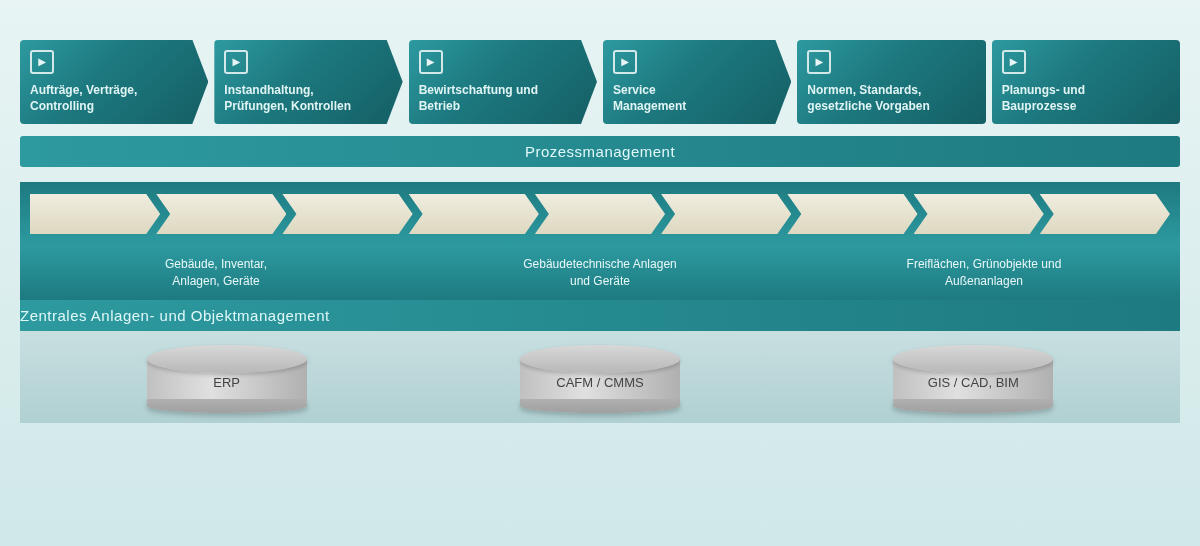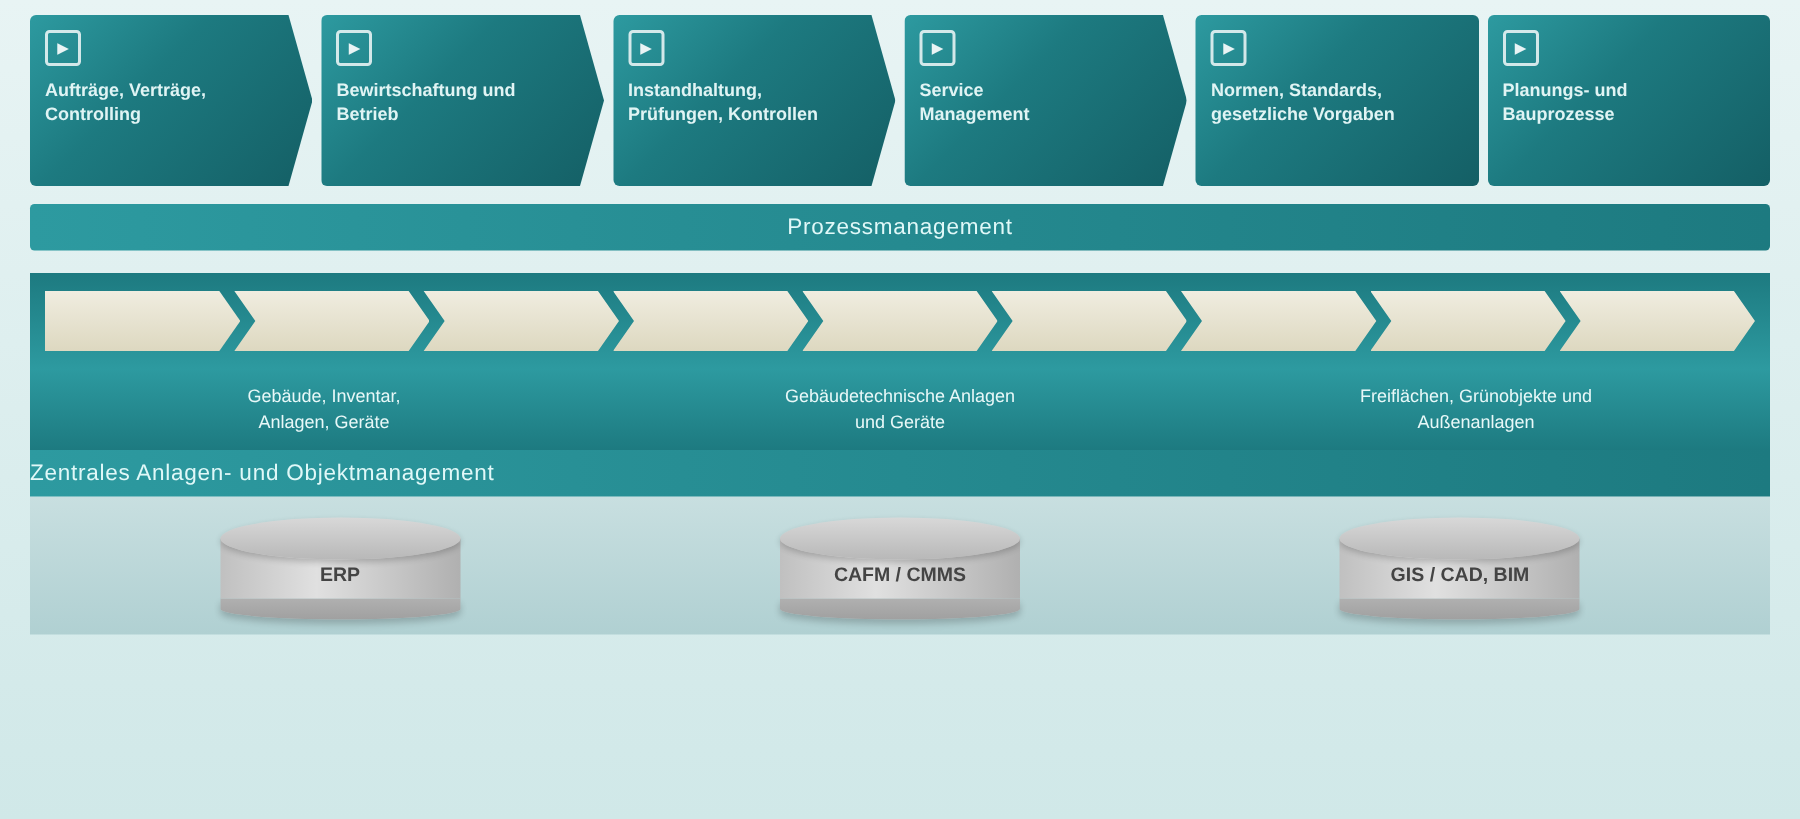--- a/index.html
+++ b/index.html
@@ -19,20 +19,21 @@
       position: relative;
       padding: 10px 20px;
     }
 
     
     .top-cards {
       display: flex;
       gap: 6px;
       margin-bottom: 12px;
       height: 114px;
+      align-items: flex-end;
     }
 
     .card {
       flex: 1;
       background: linear-gradient(135deg, #2d9aa0 0%, #1d7a80 40%, #145f65 100%);
       border-radius: 4px;
       padding: 10px 10px;
       color: #fff;
       position: relative;
       display: flex;
@@ -167,21 +168,21 @@
       width: 160px;
       height: 40px;
       background: linear-gradient(to right, #c0c0c0 0%, #e0e0e0 40%, #c8c8c8 70%, #b0b0b0 100%);
       margin-top: -14px;
       position: relative;
       z-index: 1;
       display: flex;
       align-items: center;
       justify-content: center;
       font-size: 13px;
-      font-weight: bold;
+      font-weight: normal;
       color: #444;
       padding-top: 8px;
       text-align: center;
     }
 
     .cylinder-bottom {
       width: 160px;
       height: 14px;
       background: linear-gradient(to bottom, #b0b0b0, #a0a0a0);
       border-radius: 0 0 50% 50%;
@@ -199,25 +200,25 @@
 
 <div class="main-container">
 
   <div class="top-cards">
   <div class="card">
         <div class="card-icon"></div>
         <div class="card-label">Aufträge, Verträge,<br>Controlling</div>
       </div>
       <div class="card">
         <div class="card-icon"></div>
+        <div class="card-label">Instandhaltung,<br>Prüfungen, Kontrollen</div>
+      </div>
+      <div class="card">
+        <div class="card-icon"></div>
         <div class="card-label">Bewirtschaftung und<br>Betrieb</div>
-      </div>
-      <div class="card">
-        <div class="card-icon"></div>
-        <div class="card-label">Instandhaltung,<br>Prüfungen, Kontrollen</div>
       </div>
       <div class="card">
         <div class="card-icon"></div>
         <div class="card-label">Service<br>Management</div>
       </div>
       <div class="card" style="clip-path: none;">
         <div class="card-icon"></div>
         <div class="card-label">Normen, Standards,<br>gesetzliche Vorgaben</div>
       </div>
       <div class="card">

